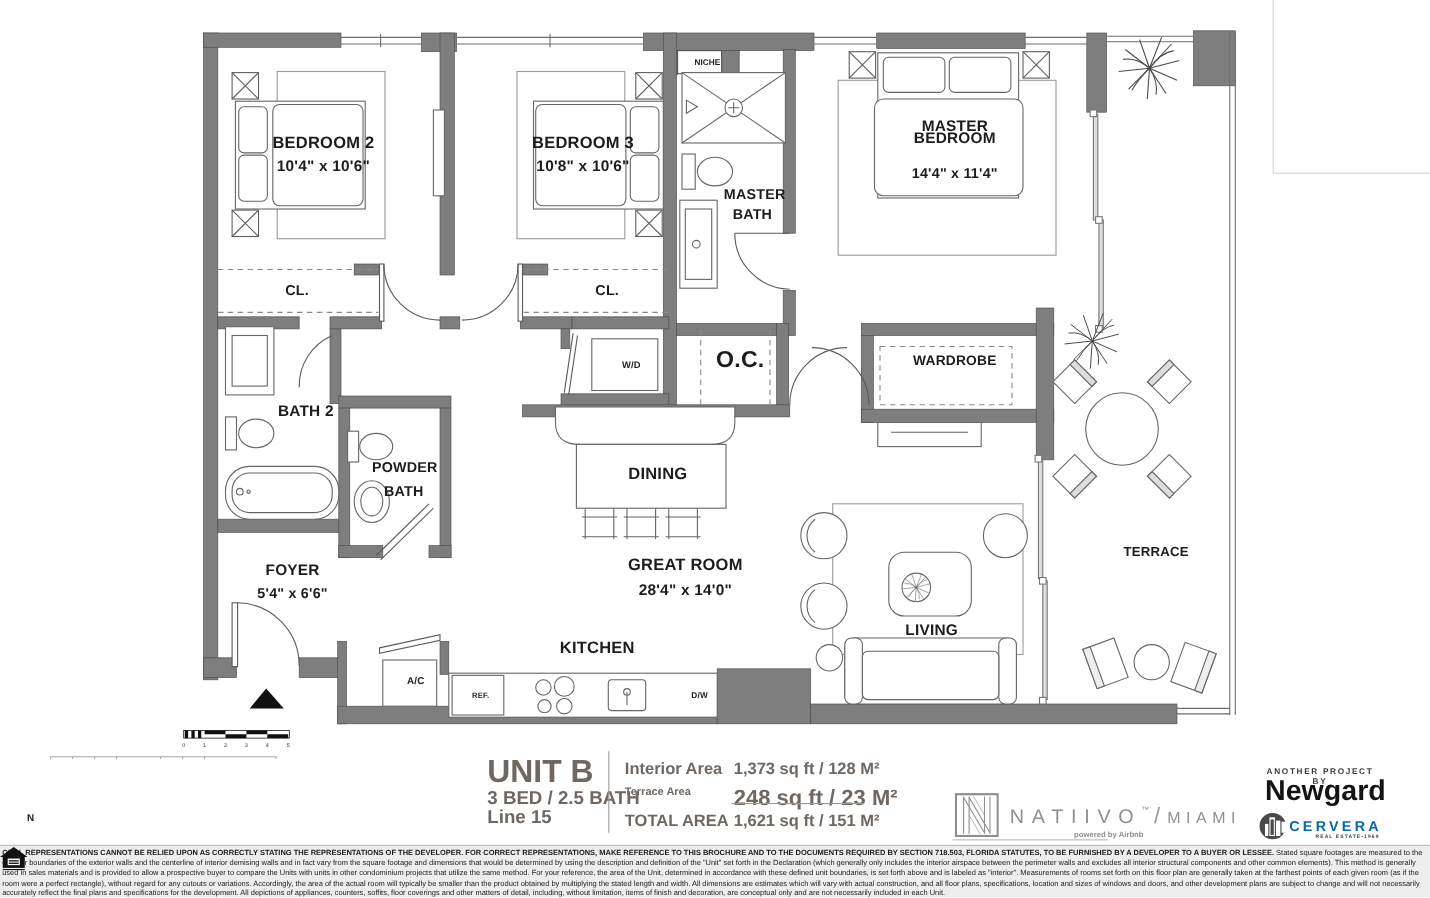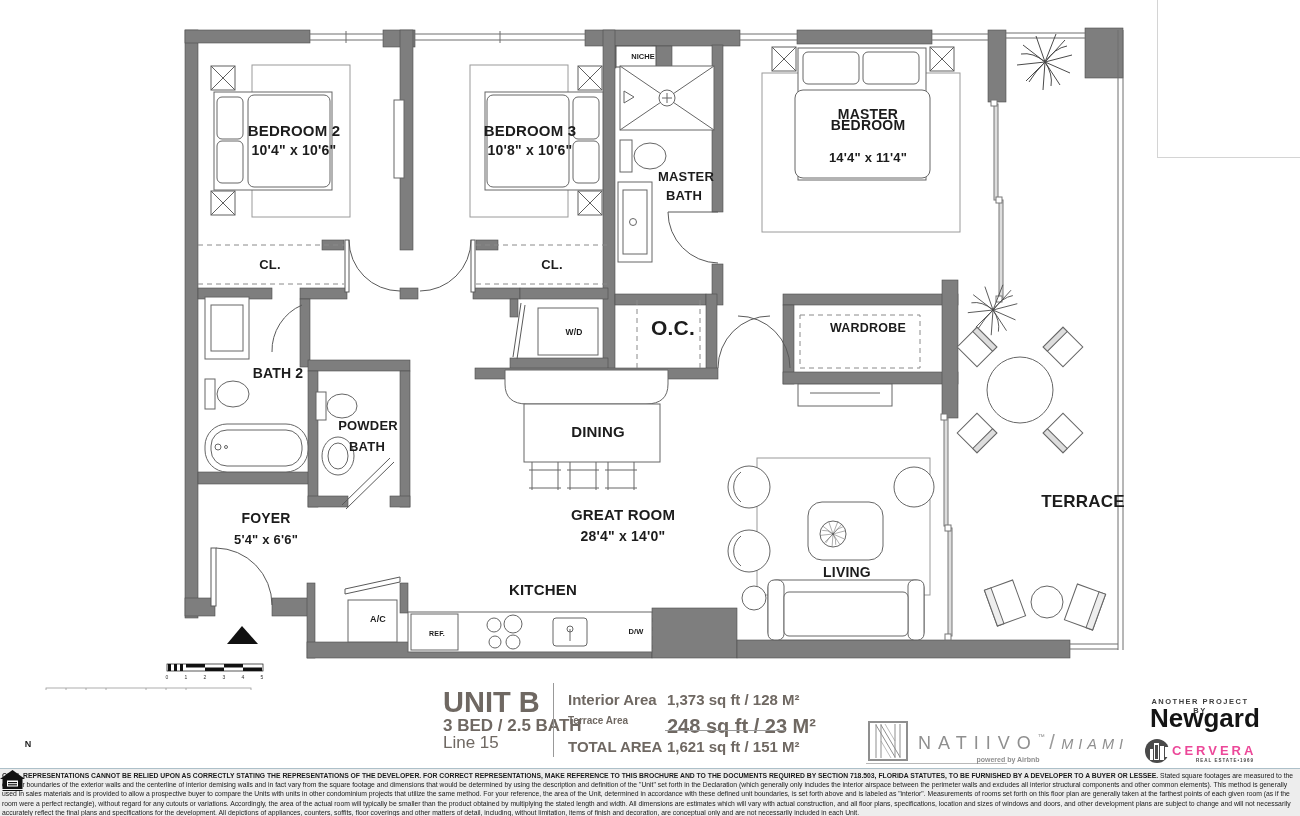--- a/index.html
+++ b/index.html
@@ -10,29 +10,29 @@
          white-space:nowrap;letter-spacing:.2px;line-height:1;padding-left:12px;}
   
   .ft{position:absolute;color:#6f6862;white-space:nowrap;}
   .vdiv{position:absolute;left:553px;top:683px;width:1px;height:74px;background:#999;}
   .hrule{position:absolute;left:665px;top:730px;width:120px;height:1px;background:#999;}
   .brand-underline{position:absolute;left:866px;top:763px;width:141px;height:1px;background:#b9b9b9;}
   .brand-text{position:absolute;left:918px;top:731px;color:#8f8f8f;white-space:nowrap;}
   .brand-text .nat{font-size:18px;letter-spacing:7px;}
   .brand-text .tm{font-size:7px;vertical-align:10px;letter-spacing:0;}
   .brand-text .sl{font-size:20px;letter-spacing:2px;color:#9a9a9a;}
-  .brand-text .mia{font-size:14.5px;letter-spacing:5px;font-style:italic;}
+  .brand-text .mia{font-size:14.5px;letter-spacing:5px;}
   .powered{position:absolute;left:968px;top:756px;width:80px;text-align:center;
            font-size:7px;font-weight:700;color:#8f8f8f;}
   .tagline{position:absolute;left:1150px;top:697px;width:100px;text-align:center;
            font-size:7.5px;letter-spacing:1.5px;font-weight:600;color:#3c3c3c;}
   .newgard{position:absolute;left:1150px;top:703px;width:100px;
            font-size:26px;font-weight:800;color:#141414;letter-spacing:0;}
   .cervera{position:absolute;left:1172px;top:743px;font-size:13px;letter-spacing:3px;
-           font-weight:600;color:#ec4899;}
+           font-weight:600;color:#0369a1;}
   .cervera-sub{position:absolute;left:1196px;top:758px;font-size:4.5px;letter-spacing:1px;
            font-weight:600;color:#424242;}
   
   .disclaimer{position:absolute;left:0;top:768px;width:1300px;height:48px;background:#ededed;
               border-top:1px solid #adc0c9;box-sizing:border-box;padding:2px 4px 0 2px;
               font-size:6.8px;line-height:9.2px;color:#1a1a1a;text-align:left;}
   .disclaimer .eh{float:left;margin:1px 3px 1px 0;}
   .disclaimer b{font-weight:700;}
   .whitebox{position:absolute;left:1157px;top:-1px;width:142px;height:157px;background:#fff;
             border:1px solid #d4d4d4;}
@@ -346,31 +346,31 @@
 <div class="label" style="left:272px;top:373px;font-size:14px">BATH 2</div>
 <div class="label" style="left:362px;top:425px;font-size:13px">POWDER</div>
 <div class="label" style="left:361px;top:446px;font-size:13px">BATH</div>
 <div class="label" style="left:260px;top:518px;font-size:14px">FOYER</div>
 <div class="label" style="left:260px;top:539px;font-size:13px">5'4" x 6'6"</div>
 <div class="label" style="left:592px;top:431px;font-size:15px">DINING</div>
 <div class="label" style="left:617px;top:514px;font-size:15px">GREAT ROOM</div>
 <div class="label" style="left:617px;top:536px;font-size:14px">28'4" x 14'0"</div>
 <div class="label" style="left:537px;top:589px;font-size:15px">KITCHEN</div>
 <div class="label" style="left:841px;top:572px;font-size:14px">LIVING</div>
-<div class="label" style="left:1077px;top:501px;font-size:17px">TERRACE</div>
+<div class="label" style="left:1045px;top:501px;font-size:12px">TERRACE</div>
 <div class="label" style="left:372px;top:619px;font-size:9px">A/C</div>
 <div class="label" style="left:431px;top:633px;font-size:7px">REF.</div>
 <div class="label" style="left:630px;top:632px;font-size:7.5px">D/W</div>
 <div class="label" style="left:22px;top:744px;font-size:9px;font-weight:700">N</div>
 
 <div class="whitebox"></div>
 
 <div class="ft" style="left:443px;top:686px;font-size:29px;font-weight:600">UNIT B</div>
 <div class="ft" style="left:443px;top:716px;font-size:17px;font-weight:600">3 BED / 2.5 BATH</div>
-<div class="ft" style="left:443px;top:733px;font-size:17px;font-weight:400">Line 15</div>
+<div class="ft" style="left:443px;top:733px;font-size:17px;font-weight:700">Line 15</div>
 <div class="vdiv"></div>
 <div class="ft" style="left:568px;top:691px;font-size:15px;font-weight:600">Interior Area</div>
 <div class="ft" style="left:667px;top:691px;font-size:15px;font-weight:600">1,373 sq ft / 128 M²</div>
 <div class="ft" style="left:568px;top:715px;font-size:10px;font-weight:700">Terrace Area</div>
 <div class="ft" style="left:667px;top:715px;font-size:20px;font-weight:700">248 sq ft / 23 M²</div>
 <div class="hrule"></div>
 <div class="ft" style="left:568px;top:738px;font-size:15px;font-weight:600">TOTAL AREA</div>
 <div class="ft" style="left:667px;top:738px;font-size:15px;font-weight:600">1,621 sq ft / 151 M²</div>
 
 <svg style="left:868px;top:721px" width="40" height="40" viewBox="0 0 40 40">

